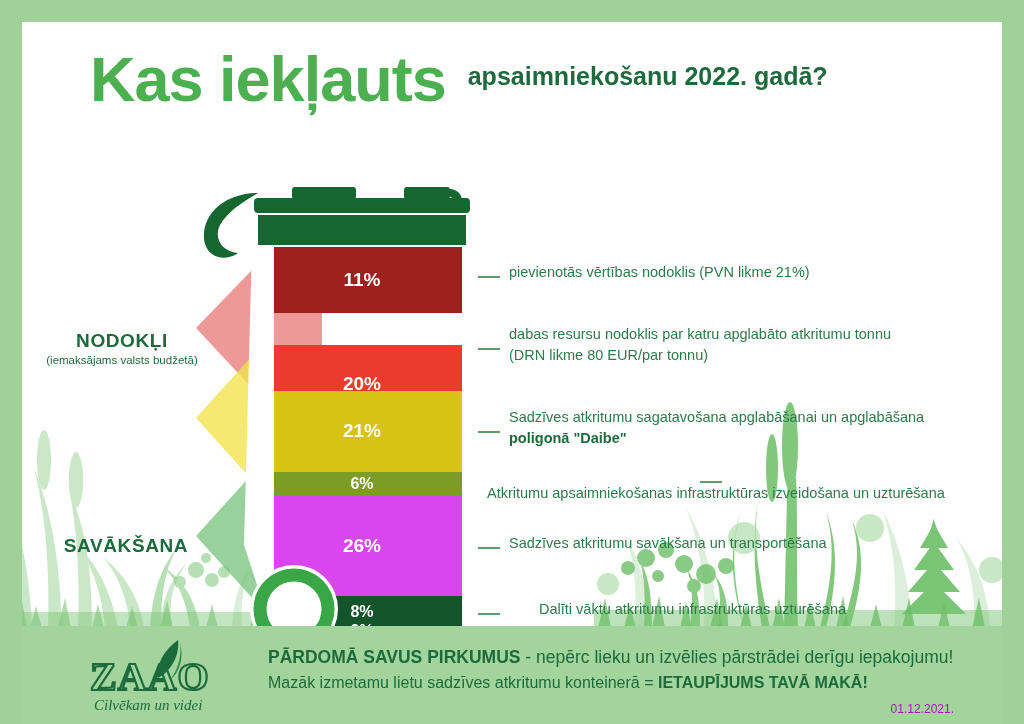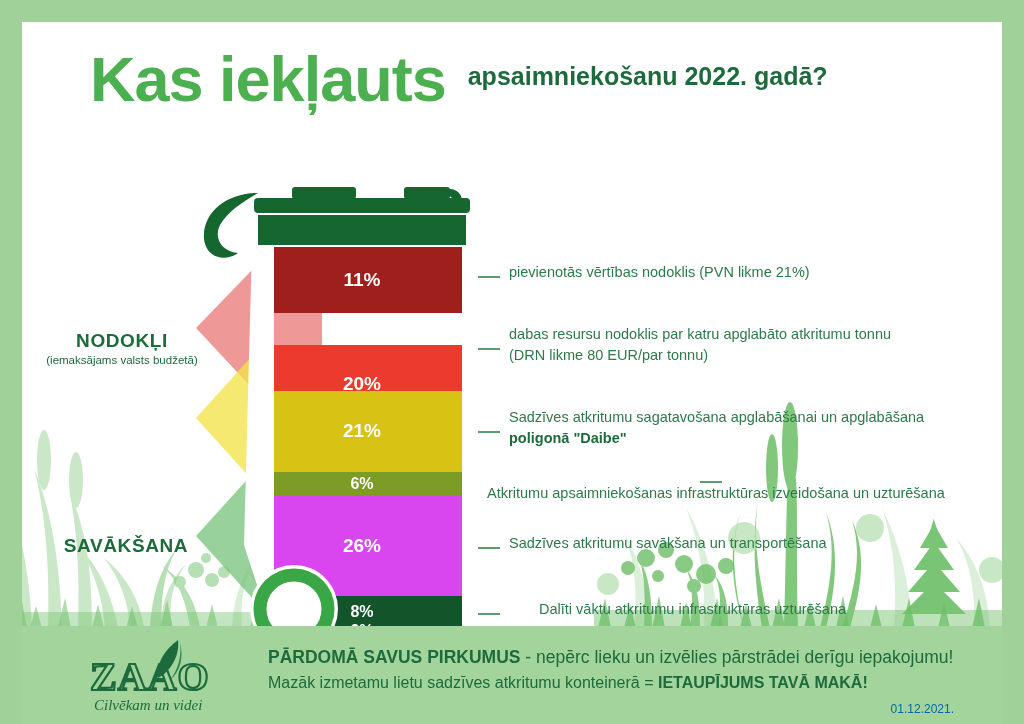--- a/index.html
+++ b/index.html
@@ -70,21 +70,21 @@
   
   #footer{
     position:absolute;left:-22px;right:-22px;bottom:0;height:98px;
     background:#a2d49c;
   }
   #logo{position:absolute;left:60px;top:8px;width:200px;height:82px;}
   .foot-text{position:absolute;left:268px;top:18px;color:#1d6b3c;}
   .foot-l1{font-size:17.5px;line-height:1.55;white-space:nowrap;}
   .foot-l2{font-size:16px;line-height:1.55;white-space:nowrap;}
   .foot-l1 .b,.foot-l2 .b{font-weight:bold;}
-  #footdate{position:absolute;right:70px;bottom:8px;font-size:12px;color:#0369a1;}
+  #footdate{position:absolute;right:70px;bottom:8px;font-size:12px;color:#a21caf;}
 </style>
 </head>
 <body>
 
 <div id="poster">
   <div class="canvas">
 
     <svg class="grass left" viewBox="0 0 330 230">
       <g fill="#7cc576" opacity="0.40">
         <path d="M20 230 C22 180 18 140 10 100 C22 140 30 180 32 230 Z"></path>

